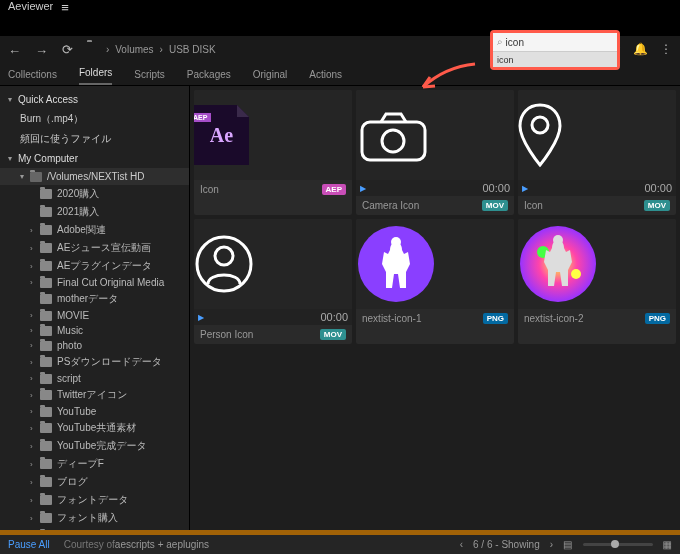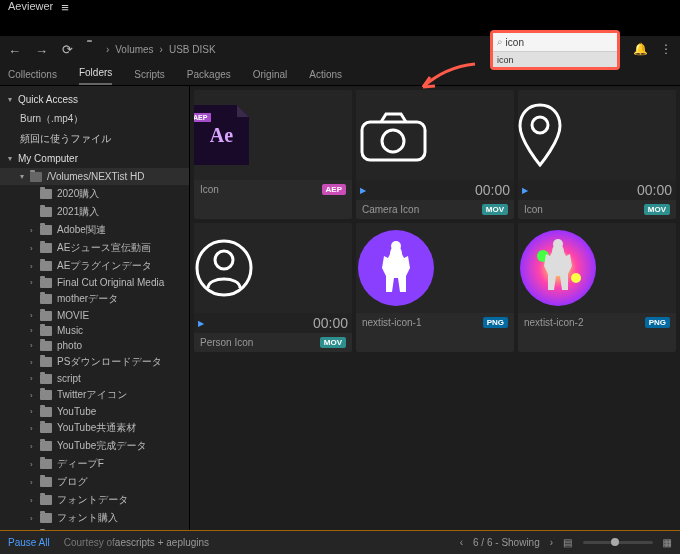--- a/index.html
+++ b/index.html
@@ -29,35 +29,35 @@
 .tree-item .chev{width:10px}
 .folder-ico{width:12px;height:10px;background:#888;border-radius:1px;margin-right:5px;position:relative}
 .folder-ico:before{content:"";position:absolute;top:-2px;left:0;width:5px;height:2px;background:#888;border-radius:1px 1px 0 0}
 .indent{padding-left:30px}
 .content{flex:1;background:#1e1e1e;overflow:auto;position:relative;padding:4px}
 .grid{display:grid;grid-template-columns:repeat(3,1fr);gap:4px}
 .card{background:#2a2a2a;border-radius:2px;overflow:hidden}
 .thumb{height:90px;background:#252525;display:flex;align-items:center;position:relative}
 .time-row{display:flex;justify-content:space-between;align-items:center;padding:2px 4px;background:#222;font-size:9px}
 .play{color:#4a9eff;font-size:8px}
-.time{color:#aaa;font-size:14px}
+.time{color:#aaa;font-size:11px}
 .label-row{display:flex;justify-content:space-between;align-items:center;padding:4px 6px;font-size:10px}
 .label-row .name{color:#999}
 .badge{padding:1px 4px;border-radius:2px;font-size:8px;font-weight:bold;color:#fff}
 .badge.aep{background:#c94eb8}
 .badge.mov{background:#2e8f8f}
 .badge.png{background:#0369a1}
 .aep-thumb{width:55px;height:60px;background:#1a0a2a;position:relative;display:flex;flex-direction:column;align-items:center;justify-content:center}
 .aep-tag{position:absolute;top:8px;left:-5px;background:#a64ec9;color:#fff;font-size:7px;padding:1px 4px;font-weight:bold}
 .aep-logo{color:#d9a6ff;font-size:20px;font-weight:bold;font-family:Georgia,serif}
 .fold{position:absolute;top:0;right:0;width:0;height:0;border-style:solid;border-width:0 12px 12px 0;border-color:transparent #252525 transparent transparent}
 .fold:after{content:"";position:absolute;top:0;right:-12px;border-style:solid;border-width:12px 0 0 12px;border-color:transparent transparent transparent #3a2a4a}
 svg{display:block}
 .arrow{position:absolute;left:415px;top:62px;width:65px;height:30px;pointer-events:none}
-.footer{position:absolute;bottom:0;left:0;right:0;height:24px;background:#252525;display:flex;align-items:center;padding:0 8px;font-size:10px;border-top:1px solid #a16207}
+.footer{position:absolute;bottom:0;left:0;right:0;height:24px;background:#252525;display:flex;align-items:center;padding:0 8px;font-size:10px;border-top:5px solid #a16207}
 .pause{color:#4a9eff;margin-right:14px}
 .courtesy{color:#777;}
 .brand{color:#999;}
 .footer-right{margin-left:auto;display:flex;align-items:center;gap:10px;color:#999}
 .slider{width:70px;height:3px;background:#444;border-radius:2px;position:relative}
 .slider-thumb{width:8px;height:8px;background:#aaa;border-radius:50%;position:absolute;top:-3px;left:28px}
 .sidebar::-webkit-scrollbar{width:8px}
 .sidebar::-webkit-scrollbar-track{background:#1a1a1a}
 .sidebar::-webkit-scrollbar-thumb{background:#444;border-radius:4px}
 </style>

